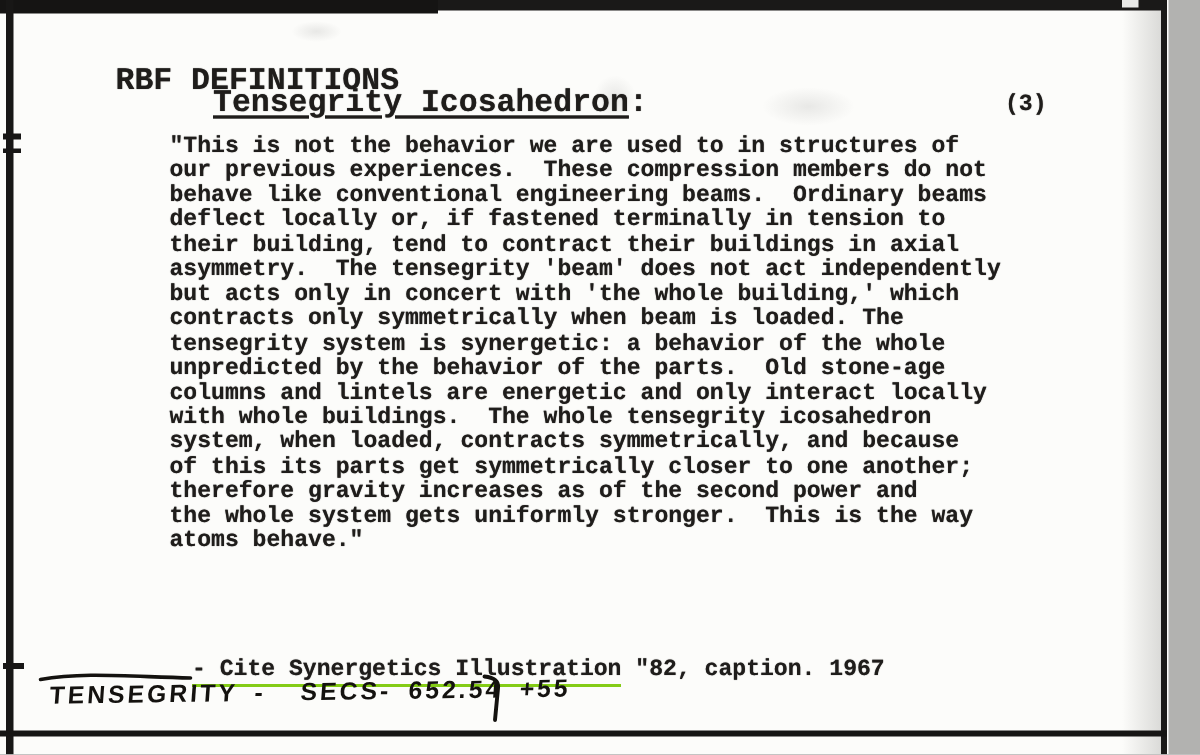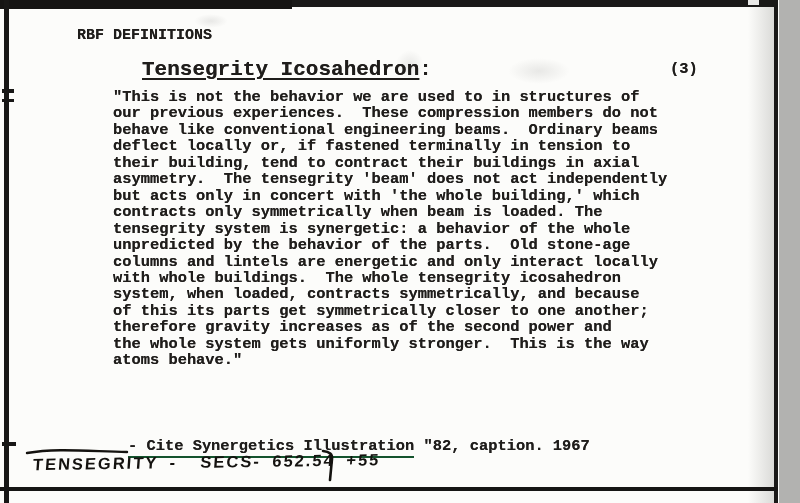--- a/index.html
+++ b/index.html
@@ -20,27 +20,27 @@
   .left-border{position:absolute;left:4px;top:0;width:5px;height:503px;background:#181716;}
   .right-border{position:absolute;left:774px;top:0;width:4px;height:503px;background:#1a1918;}
   .bottom-rule{position:absolute;left:0;top:487px;width:778px;height:4px;background:#161514;}
   .tick{position:absolute;left:2px;width:12px;height:4px;background:#181716;}
   .tick1{top:89px;}
   .tick2{top:99px;height:3px;}
   .tick3{top:442px;width:14px;}
   
   .typed{position:absolute;font-weight:700;letter-spacing:0;
     text-shadow:0 0 0.6px rgba(30,28,26,0.8);}
-  .doc-header{left:77px;top:27px;font-size:15px;}
+  .doc-header{left:77px;top:43px;font-size:21px;}
   .doc-title{left:142px;top:58px;font-size:21px;}
   .doc-title .u{text-decoration:underline;text-decoration-thickness:1.6px;text-underline-offset:3px;}
   .page-number{left:670px;top:60px;font-size:15.4px;}
   .body-block{left:113px;top:89px;font-size:15.4px;line-height:16.45px;white-space:pre;}
   .citation{left:128px;top:437px;font-size:15.4px;white-space:pre;}
-  .citation .u{border-bottom:2px solid #14532d;padding-bottom:1px;}
+  .citation .u{border-bottom:2px solid #84cc16;padding-bottom:1px;}
   
   .handwritten{
     position:absolute;left:33px;top:453px;width:310px;
     font-family:"Liberation Sans","DejaVu Sans",sans-serif;
     font-weight:700;font-size:16.5px;letter-spacing:2px;word-spacing:5px;
     color:#14120f;transform:rotate(-0.8deg) skewX(-5deg);white-space:pre;
   }
   svg.overlay{position:absolute;left:0;top:0;width:800px;height:503px;pointer-events:none;}
   
   .smudge{position:absolute;border-radius:50%;

